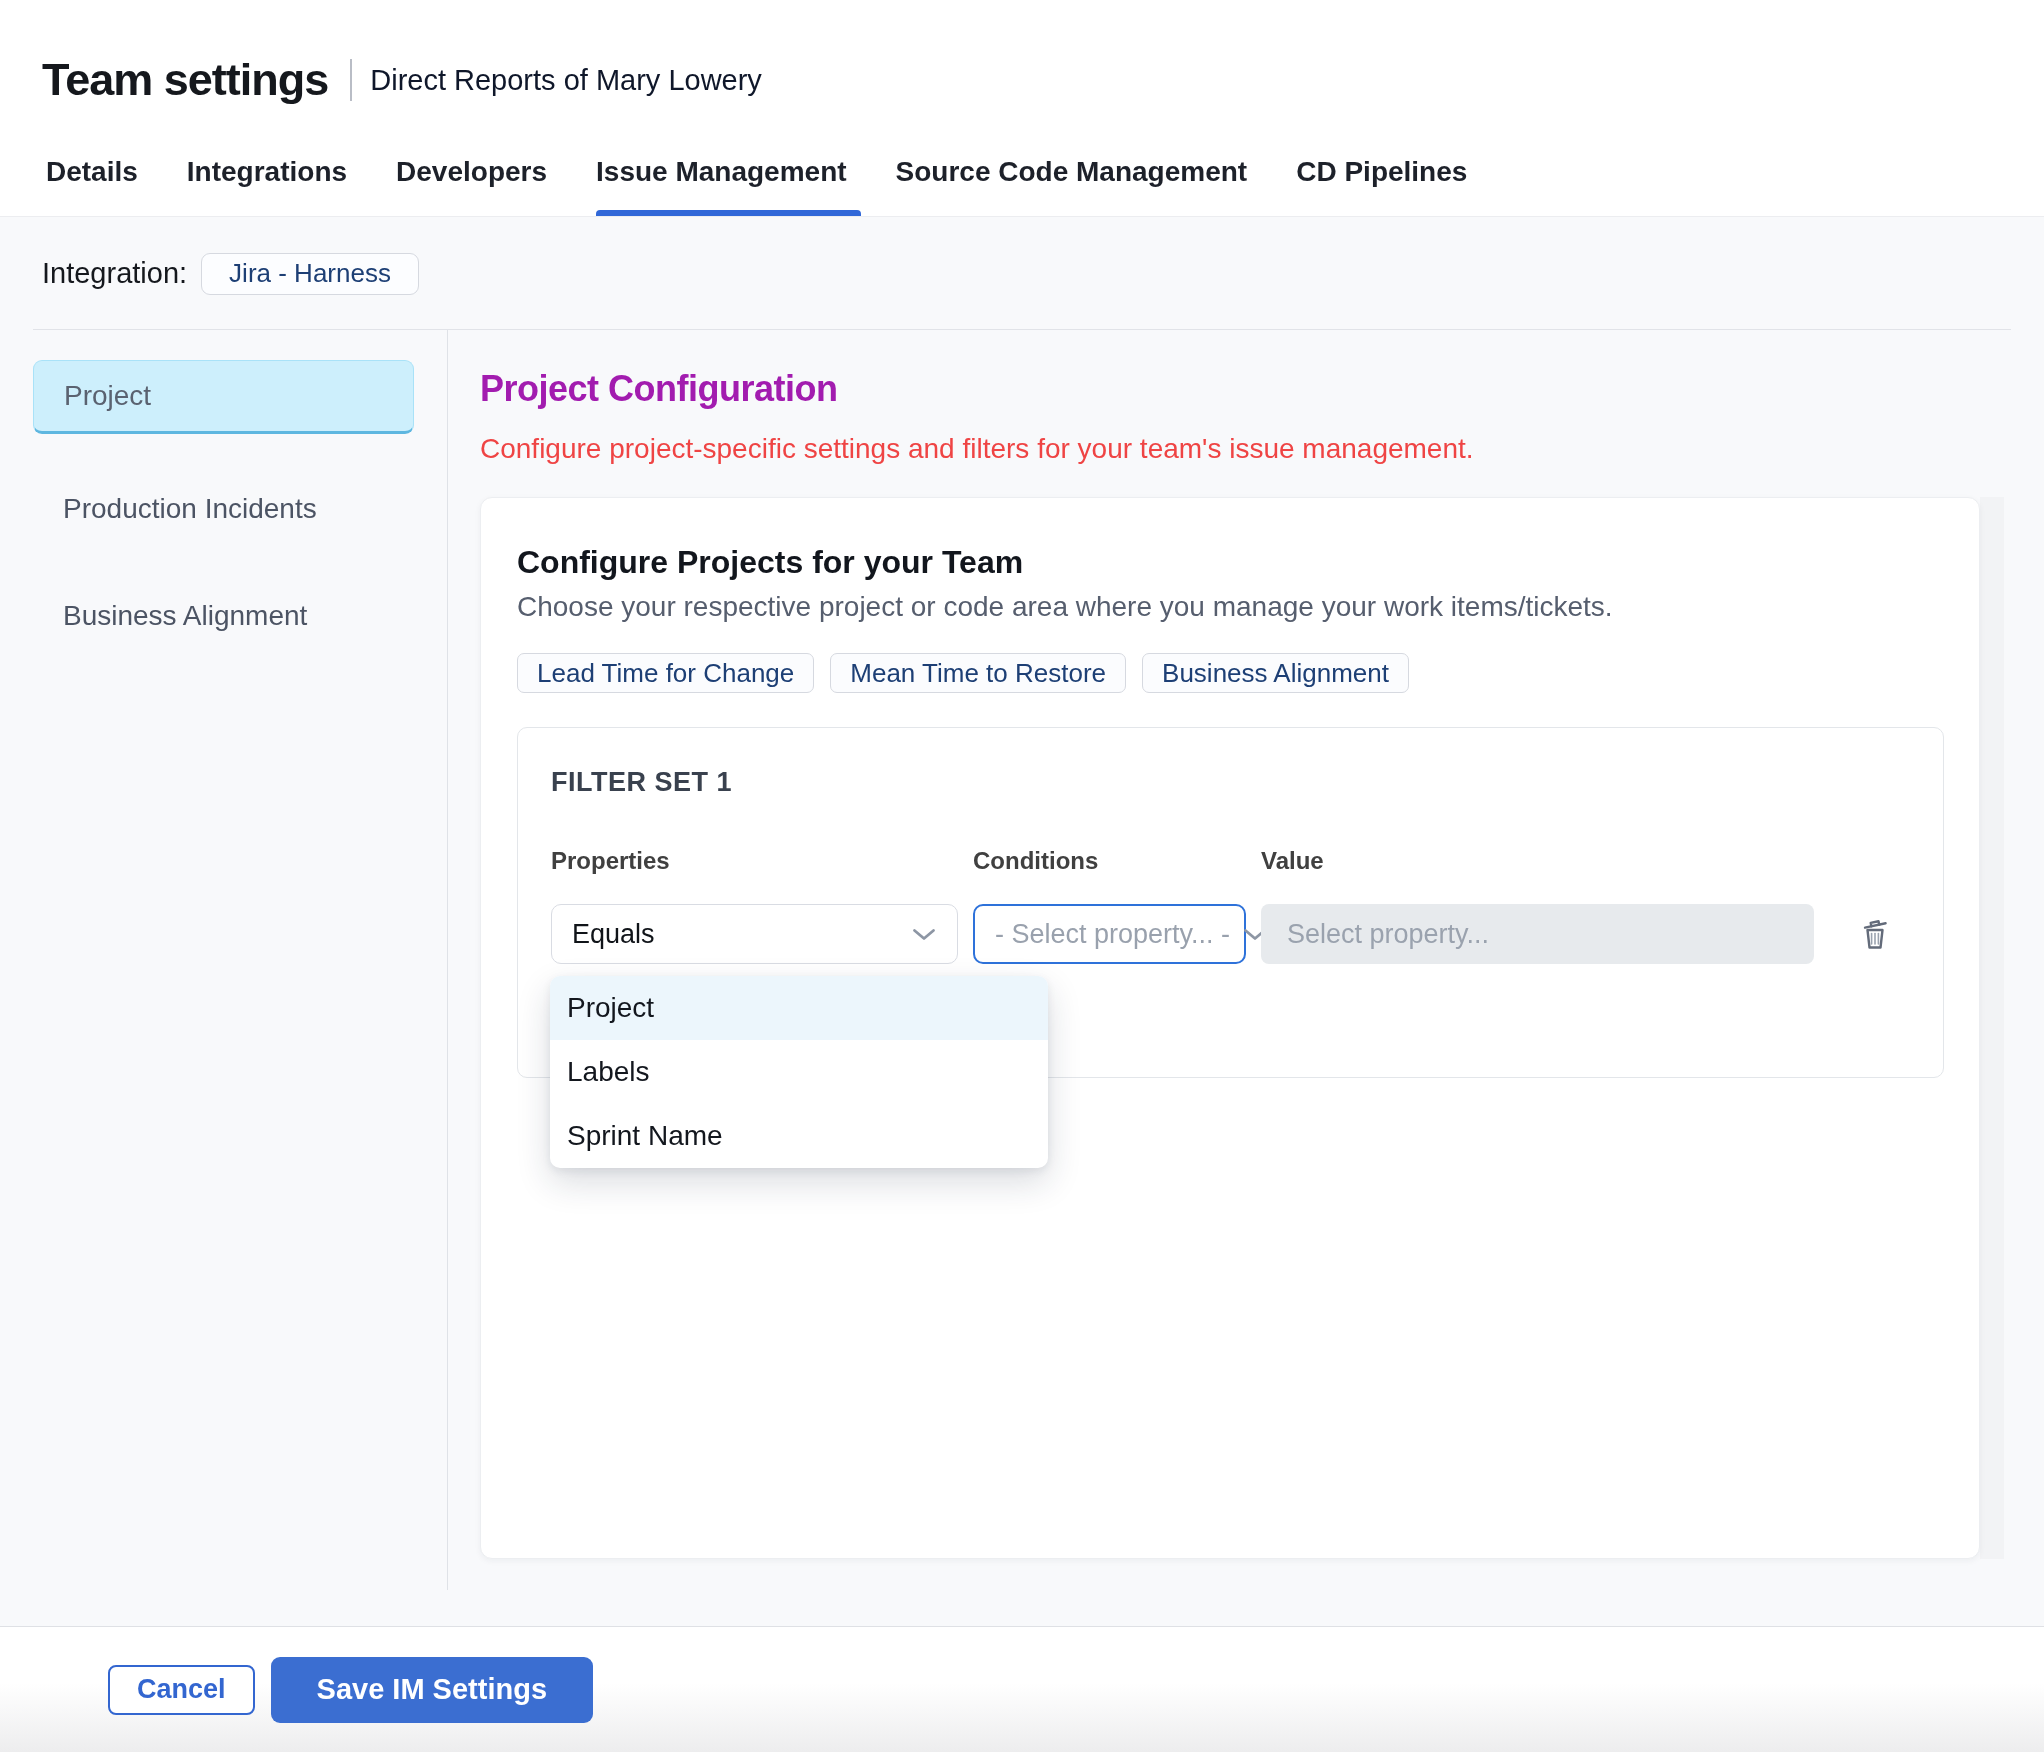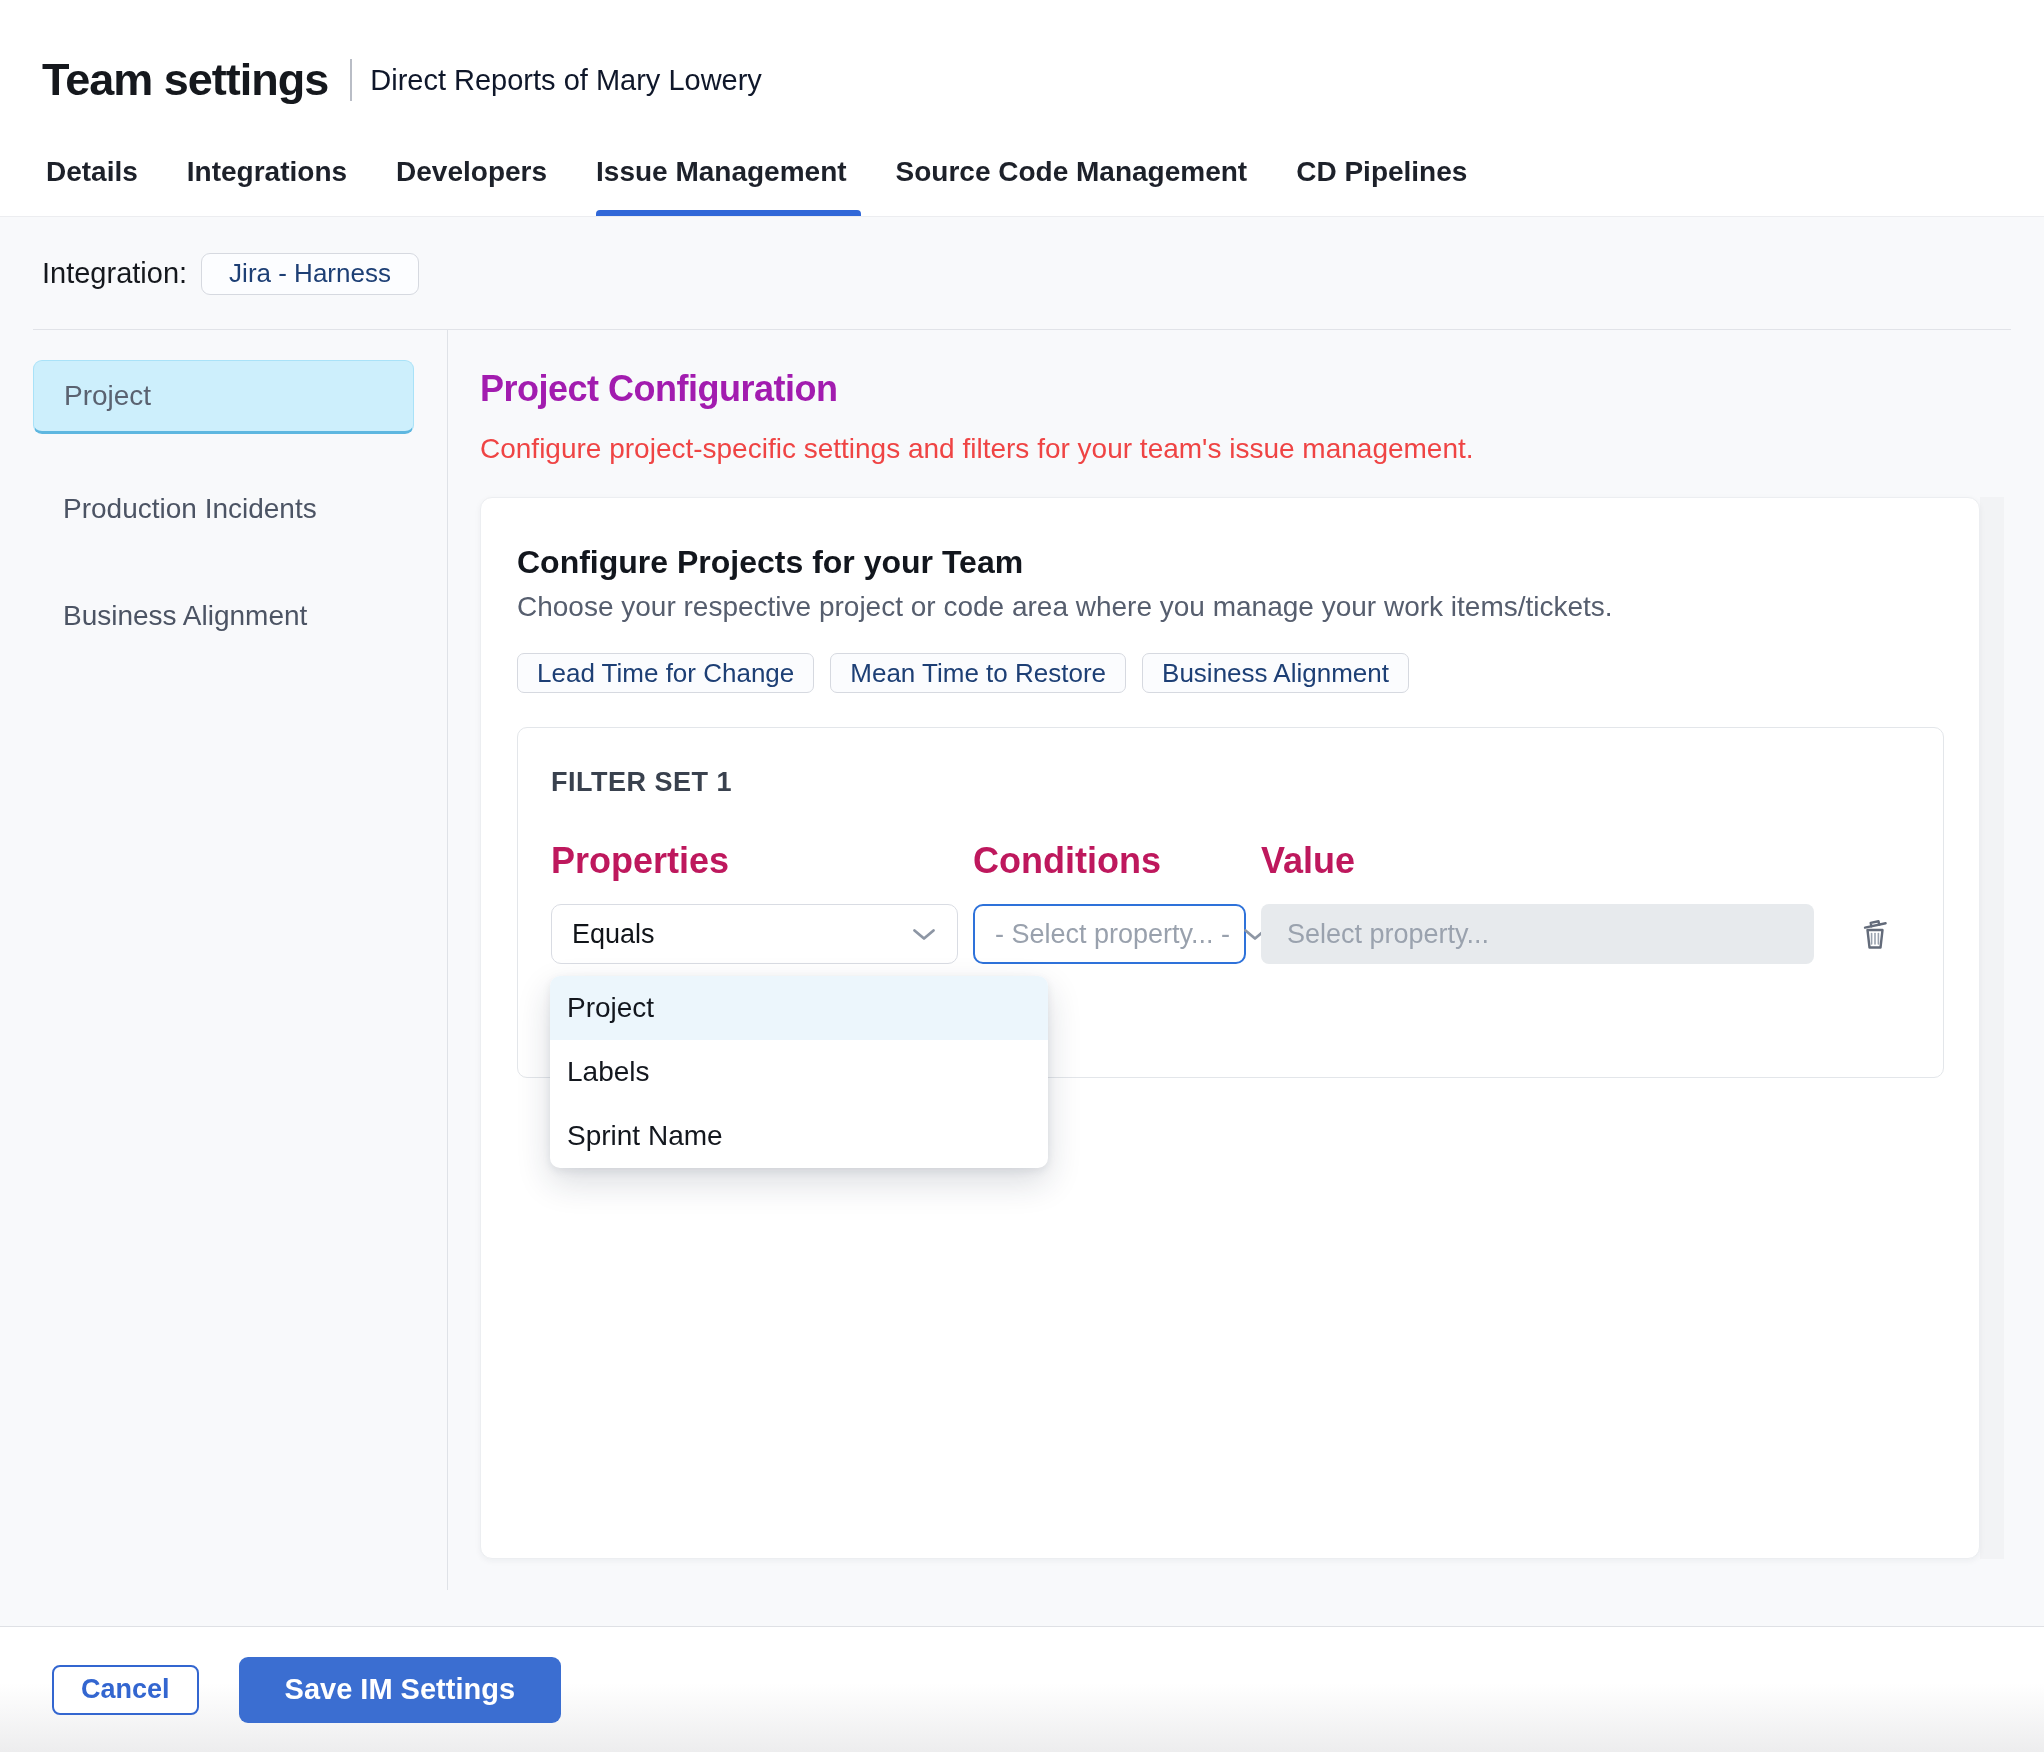--- a/index.html
+++ b/index.html
@@ -57,21 +57,21 @@
   .card-sub { margin:10px 0 0; font-size:28px; color:#565e6e; }
   .chips { display:flex; gap:16px; margin-top:30px; }
   .chip-btn { height:40px; padding:0 19px; border:1px solid #d6d9e0; border-radius:7px; background:#fbfcfe;
               font-size:26px; color:#1d3f75; display:flex; align-items:center; cursor:pointer; white-space:nowrap; }
 
   .filter-panel { margin-top:34px; width:1427px; height:351px; border:1px solid #e3e6ea;
                   border-radius:10px; padding:38px 33px; }
   .fs-title { font-size:27px; line-height:32px; font-weight:700; color:#39414e; letter-spacing:0.5px; }
   .filter-grid { display:grid; grid-template-columns:407px 273px 553px auto; column-gap:15px; row-gap:26px;
                  margin-top:46px; align-items:center; }
-  .col-h { font-size:36px; line-height:34px; font-weight:700; color:#be185d; }
+  .col-h { font-size:24px; line-height:34px; font-weight:700; color:#404040; }
   .select { height:60px; border-radius:10px; display:flex; align-items:center; justify-content:space-between;
             padding:0 20px; background:#fff; cursor:pointer; }
   .select.focus { border:2px solid #2e72da; }
   .select.normal { border:1px solid #d9dce3; }
   .select-placeholder { color:#99a1ad; font-size:27px; white-space:nowrap; }
   .select-value { color:#101419; font-size:27px; white-space:nowrap; }
   .chevron { flex:0 0 auto; margin-left:12px; display:flex; align-items:center; }
   .value-input { height:60px; border:none; border-radius:8px; background:#e7eaed; padding:0 26px;
                  font-size:27px; color:#13171e; width:100%; outline:none; }
   .value-input::placeholder { color:#9aa2ae; }
@@ -82,21 +82,21 @@
   .dropdown { position:absolute; left:69px; top:478px; width:498px; background:#fff; border-radius:10px;
               box-shadow:0 14px 34px rgba(25,35,60,0.16), 0 3px 8px rgba(25,35,60,0.08);
               overflow:hidden; z-index:5; }
   .dd-item { height:64px; display:flex; align-items:center; padding-left:17px; font-size:28px;
              color:#13171e; cursor:pointer; }
   .dd-item.highlighted { background:#ecf6fc; }
 
   
   .footer { position:absolute; left:0; right:0; bottom:0; height:126px; border-top:1px solid #dfe1e5;
             background:linear-gradient(180deg, #ffffff 45%, #ededee 100%);
-            display:flex; align-items:center; padding-left:52px; gap:40px; }
+            display:flex; align-items:center; padding-left:108px; gap:16px; }
   .btn-cancel { height:50px; padding:0 27px; background:#fff; border:2px solid #3366d0; border-radius:8px;
                 color:#3366d0; font-size:27px; font-weight:700; cursor:pointer; font-family:inherit; }
   .btn-save { height:66px; padding:0 46px; background:#3b6ed1; border:none; border-radius:9px;
               color:#fff; font-size:29px; font-weight:700; cursor:pointer; font-family:inherit; }
 </style>
 </head>
 <body>
 
 <div class="page">
 

